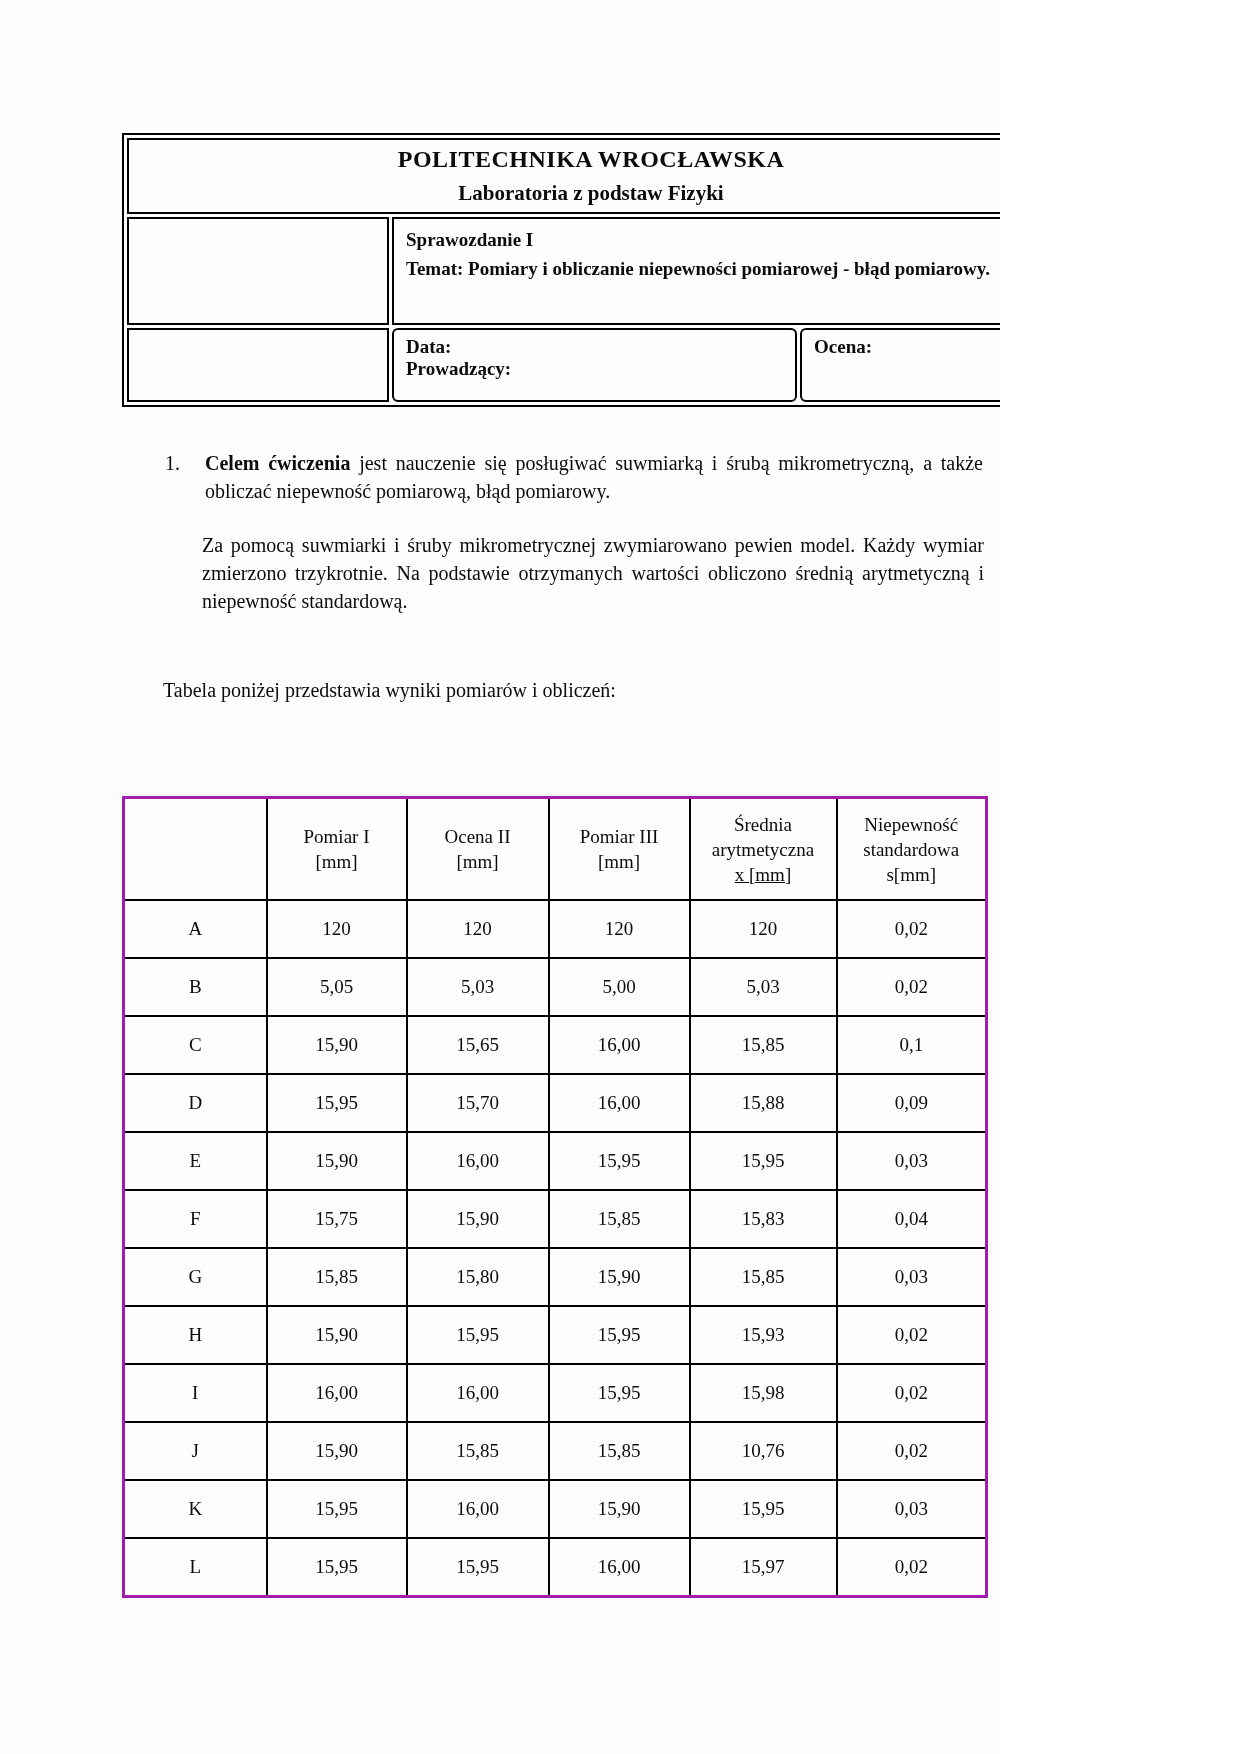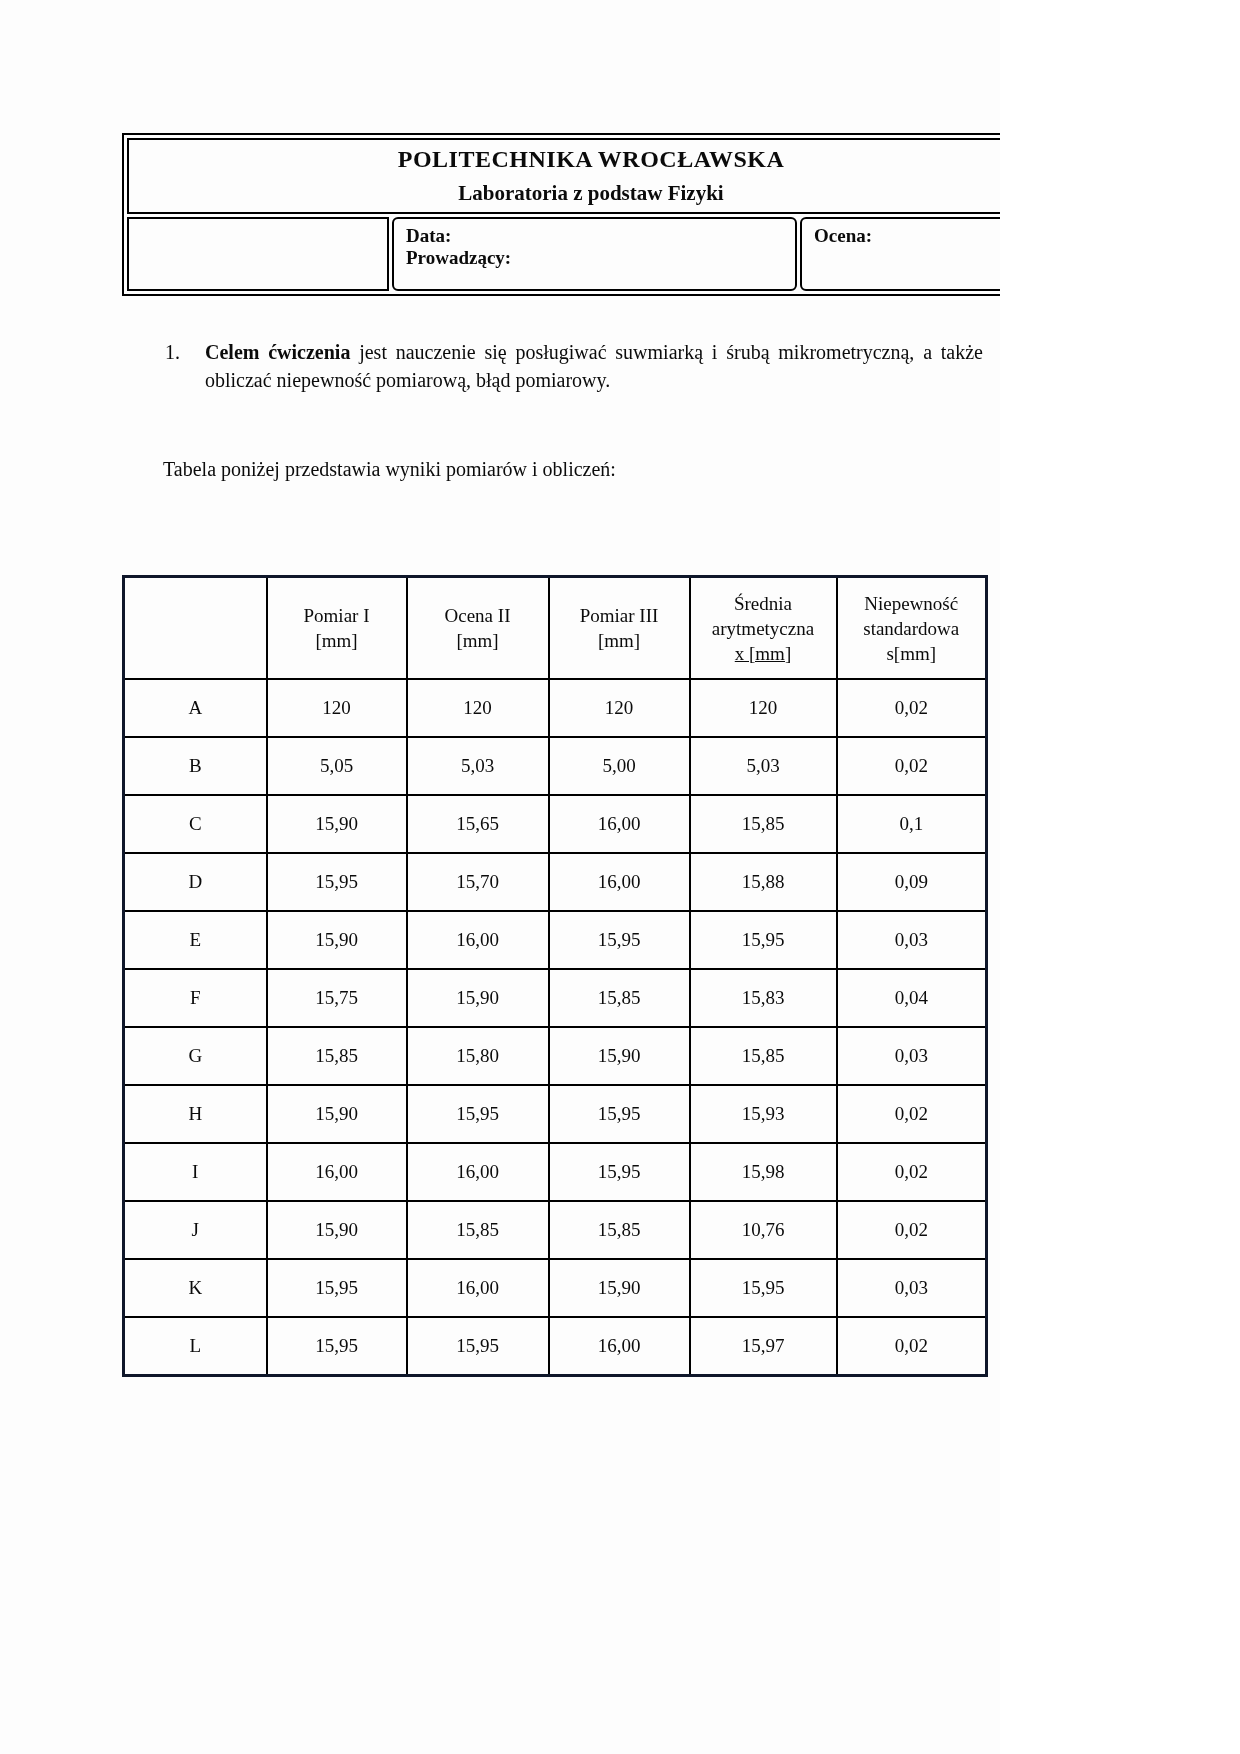--- a/index.html
+++ b/index.html
@@ -61,21 +61,21 @@
     text-align: justify;
   }
   .table-intro {
     margin: 64px 0 0 163px;
     font-size: 20px;
   }
 
   
   table.data-table {
     border-collapse: collapse;
-    border: 3px solid #0f172a;
+    border: 3px solid #a21caf;
     margin: 94px 8px 0 122px;
     width: 863px;
     table-layout: fixed;
     padding-left: 44px;
   }
   table.data-table th,
   table.data-table td {
     border: 2px solid #000;
     text-align: center;
     font-weight: normal;
@@ -108,36 +108,44 @@
     </colgroup>
     <tbody>
         <tr>
       <td class="title-cell" colspan="3">
         <div class="uni-title">POLITECHNIKA WROCŁAWSKA</div>
         <div class="lab-title">Laboratoria z podstaw Fizyki</div>
       </td>
     </tr>
     <tr>
       <td class="empty-cell"></td>
+      <td class="report-cell" colspan="2">
+        <div>Sprawozdanie I</div>
+        <div>Temat: Pomiary i obliczanie niepewności pomiarowej - błąd pomiarowy.</div>
+      </td>
+    </tr>
+    <tr>
+      <td class="empty-cell"></td>
       <td class="meta-cell">
         <div>Data:</div>
         <div class="meta-line-gap">Prowadzący:</div>
       </td>
       <td class="meta-cell">
         <div>Ocena:</div>
       </td>
     </tr>
   </tbody>
     </table>
 
   <div class="goal-item">
     <span class="goal-number">1.</span>
     <span class="goal-text"><b>Celem ćwiczenia</b><span> jest nauczenie się posługiwać suwmiarką i śrubą mikrometryczną, a także obliczać niepewność pomiarową, błąd pomiarowy.</span></span>
   </div>
 
+  <p class="method-paragraph">Za pomocą suwmiarki i śruby mikrometrycznej zwymiarowano pewien model. Każdy wymiar zmierzono trzykrotnie. Na podstawie otrzymanych wartości obliczono średnią arytmetyczną i niepewność standardową.</p>
 
   <p class="table-intro">Tabela poniżej przedstawia wyniki pomiarów i obliczeń:</p>
 
   <table class="data-table">
     <colgroup>
       <col style="width:143px">
       <col style="width:140px">
       <col style="width:142px">
       <col style="width:141px">
       <col style="width:147px">

